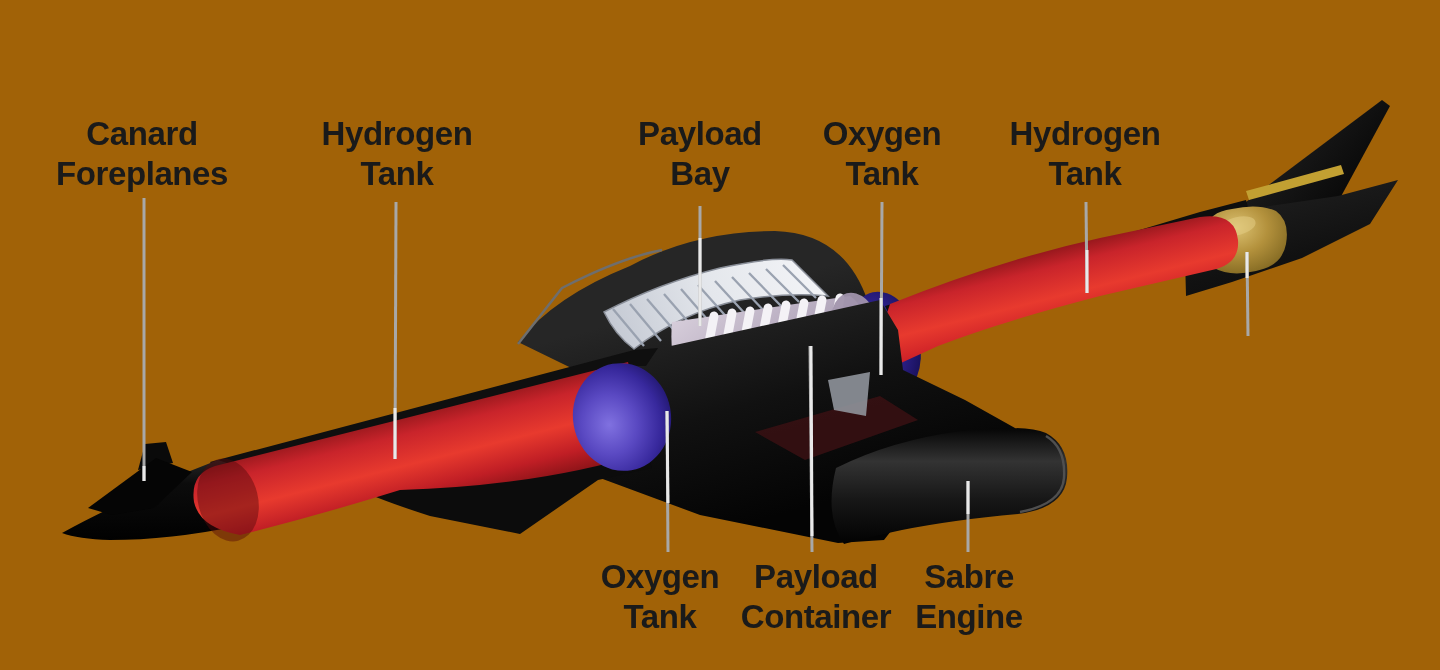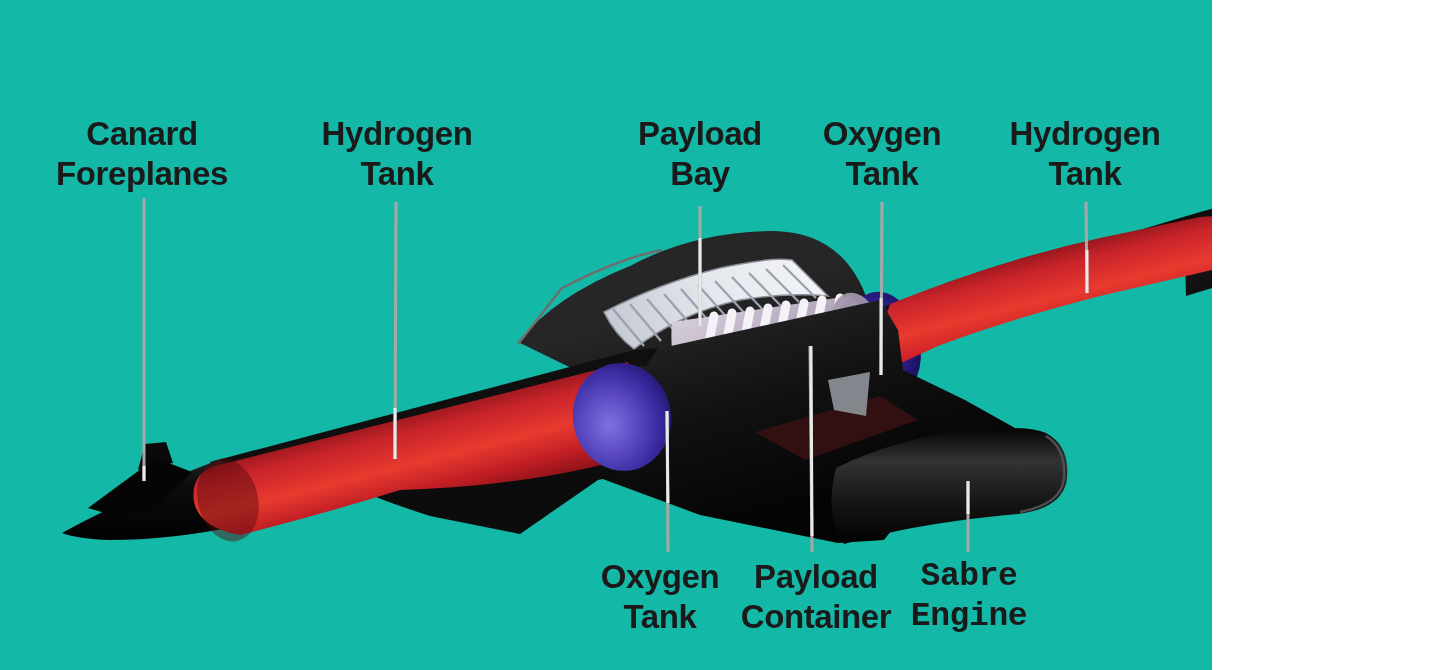--- a/index.html
+++ b/index.html
@@ -1,16 +1,16 @@
 <!DOCTYPE html>
 <html><head>
 <meta charset="utf-8">
 <style>
   html,body{margin:0;padding:0;background:#ffffff;}
-  #stage{position:relative;width:1212px;height:670px;background:#14b8a6;overflow:hidden;
+  #stage{position:relative;width:1440px;height:670px;background:#a16207;overflow:hidden;
          font-family:"Liberation Sans",sans-serif;}
   #art{position:absolute;left:0;top:0;width:1440px;height:670px;}
   .lbl{position:absolute;width:320px;text-align:center;
        font-weight:700;font-size:33px;line-height:40px;letter-spacing:-0.4px;
        color:#1a1a1a;white-space:pre-line;}
 </style>
 </head>
 <body>
 
 <div id="stage">
@@ -195,16 +195,16 @@
   <div class="lbl" style="left:540px;top:114px;">Payload
 Bay</div>
   <div class="lbl" style="left:722px;top:114px;">Oxygen
 Tank</div>
   <div class="lbl" style="left:925px;top:114px;">Hydrogen
 Tank</div>
   <div class="lbl" style="left:500px;top:557px;">Oxygen
 Tank</div>
   <div class="lbl" style="left:656px;top:557px;">Payload
 Container</div>
-  <div class="lbl" style="left:809px;top:557px;font-family:Liberation Mono, monospace;">Sabre
+  <div class="lbl" style="left:809px;top:557px;">Sabre
 Engine</div>
 
 </div>
 
 </body></html>

